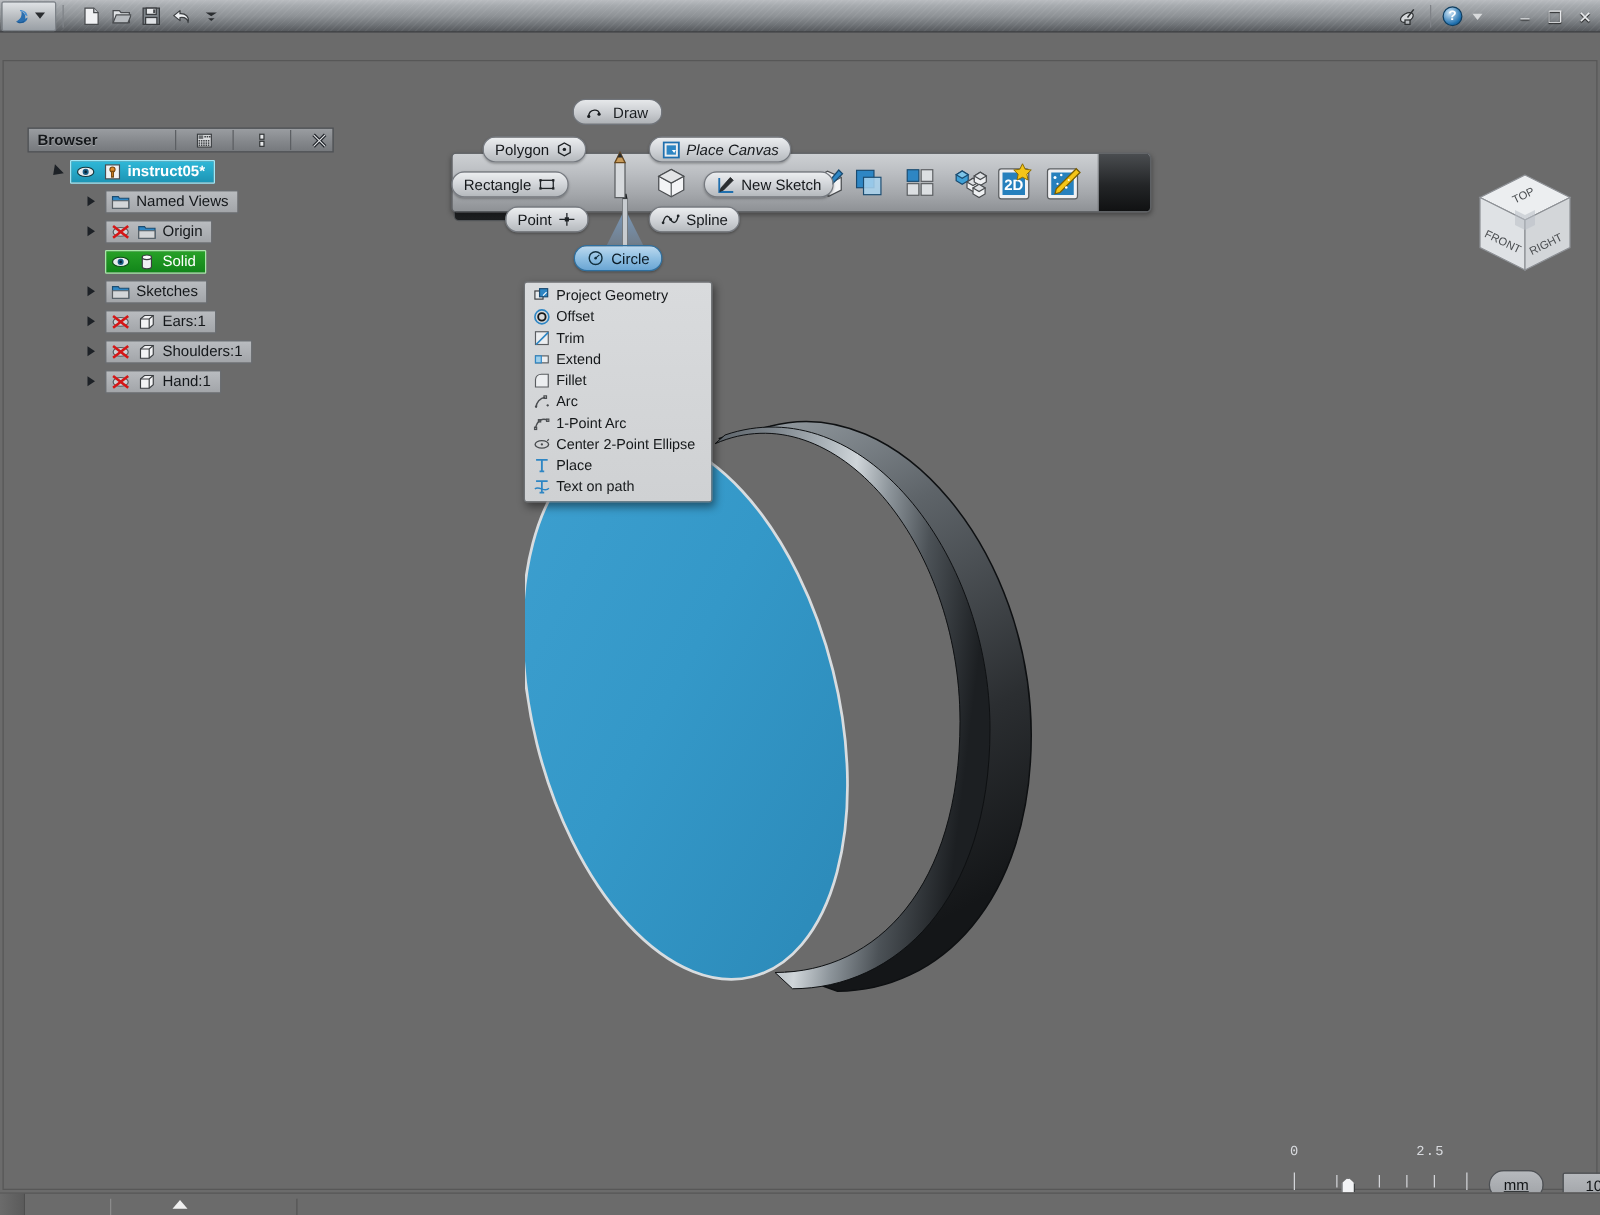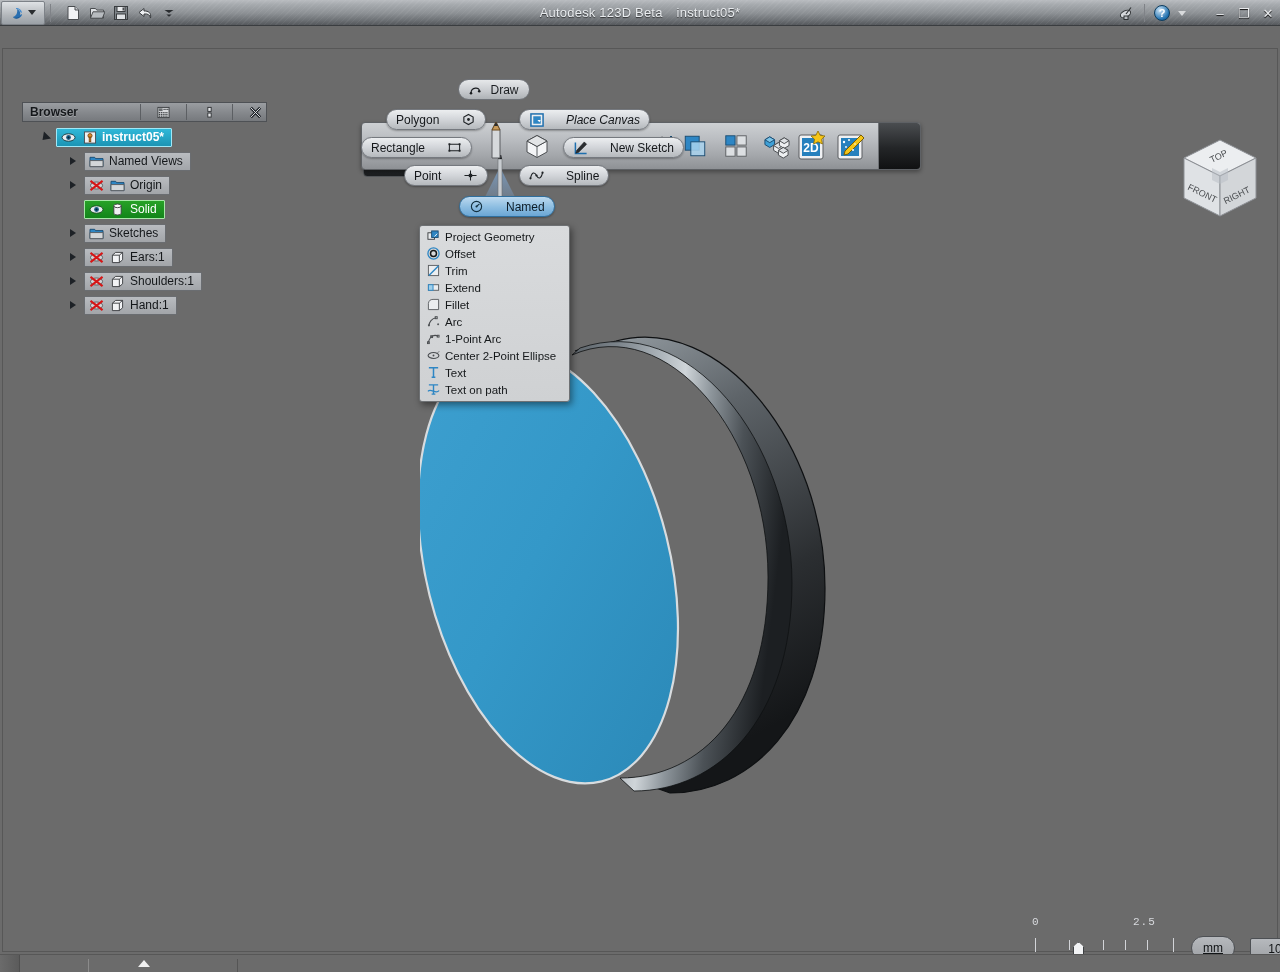--- a/index.html
+++ b/index.html
@@ -151,21 +151,21 @@
     background:linear-gradient(to bottom,#4a4d50,#232527 55%,#101112);
     border-left:1px solid #6f7276; border-radius:0 3px 3px 0;
   }
   #toolbar-black{
     position:absolute; left:363px; top:83px; width:100px; height:46px;
     background:linear-gradient(to bottom,#3a3c3e,#1c1e20);
     border:1px solid #54575a; border-radius:4px;
   }
   .pill{
     position:absolute;
-    display:flex; align-items:center; gap:22px;
+    display:flex; align-items:center; gap:5px;
     height:21px; padding:0 9px;
     background:linear-gradient(to bottom,#eceef0,#d2d5d9 50%,#b5b9bd);
     border:1px solid #75797f; border-radius:11px;
     font-size:12px; color:#15181b; white-space:nowrap;
     box-shadow:0 1px 2px rgba(0,0,0,.3);
   }
   .pill.active{
     background:linear-gradient(to bottom,#bcd9ef,#8fbfe2 50%,#6ba6d4);
     border:1px solid #2f6f9e; color:#0c1b26;
   }
@@ -282,23 +282,20 @@
       </svg>
     </div>
     <div class="qa-icon">
       <svg viewBox="0 0 16 16" width="12" height="12">
         <path d="M2 4h12l-6 4z" fill="#2a2d30"></path>
         <path d="M4.5 10h7l-3.5 3z" fill="#2a2d30"></path>
       </svg>
     </div>
   </div>
 
-  <div id="titleText">
-    <span>Autodesk 123D Beta</span><span class="doc">instruct05*</span>
-  </div>
 
   <div class="win-right">
     <div class="wbtn">
       <svg viewBox="0 0 16 16" width="16" height="16">
         <ellipse cx="6.5" cy="9" rx="5.5" ry="3.2" transform="rotate(-28 6.5 9)" fill="#d5d8db" stroke="#2f3234"></ellipse>
         <path d="M7 9 L12 2.5" stroke="#2f3234" stroke-width="1.2" fill="none"></path>
         <rect x="5" y="11" width="4" height="3.5" fill="#b8bcc0" stroke="#2f3234"></rect>
       </svg>
     </div>
     <div class="tb-sep" style="margin:0 1px;"></div>
@@ -711,21 +708,21 @@
   </div>
 
   <div class="pill active" style="left:459px; top:148px;">
     <span class="pico">
       <svg viewBox="0 0 14 14" width="13" height="13">
         <circle cx="7" cy="7" r="5.5" fill="none" stroke="#13303f" stroke-width="1.2"></circle>
         <path d="M7 7 L10.2 4.2" stroke="#13303f" stroke-width="1.1"></path>
         <circle cx="7" cy="7" r="1.1" fill="#13303f"></circle>
       </svg>
     </span>
-    <span>Named</span>
+    <span>Circle</span>
   </div>
 
   <div class="pill" style="left:519px; top:61px;font-style:italic;">
     <span class="pico">
       <svg viewBox="0 0 15 15" width="14" height="14">
         <rect x="1" y="1" width="13" height="13" fill="#eceef0" stroke="#1f6fae" stroke-width="1.6"></rect>
         <rect x="3.5" y="3.5" width="8" height="8" fill="#2e86c4"></rect>
         <path d="M10 10 L8 7.5 L11.5 7.5 Z" fill="#ffffff"></path>
       </svg>
     </span>
@@ -842,21 +839,21 @@
       </span>
       <span>Center 2-Point Ellipse</span>
     </div>
 
     <div class="mi">
       <span class="mico">
         <svg viewBox="0 0 14 14" width="13" height="13">
           <path d="M2 2 h10 M7 2 v10 M5 12 h4" stroke="#2e86c4" stroke-width="1.6" fill="none"></path>
         </svg>
       </span>
-      <span>Text</span>
+      <span>Place</span>
     </div>
 
     <div class="mi">
       <span class="mico">
         <svg viewBox="0 0 14 14" width="13" height="13">
           <path d="M2 2 h10 M7 2 v10 M5 12 h4" stroke="#2e86c4" stroke-width="1.5" fill="none"></path>
           <path d="M1 9 C4 5 10 13 13 8" stroke="#2e86c4" stroke-width="1.2" fill="none"></path>
         </svg>
       </span>
       <span>Text on path</span>

